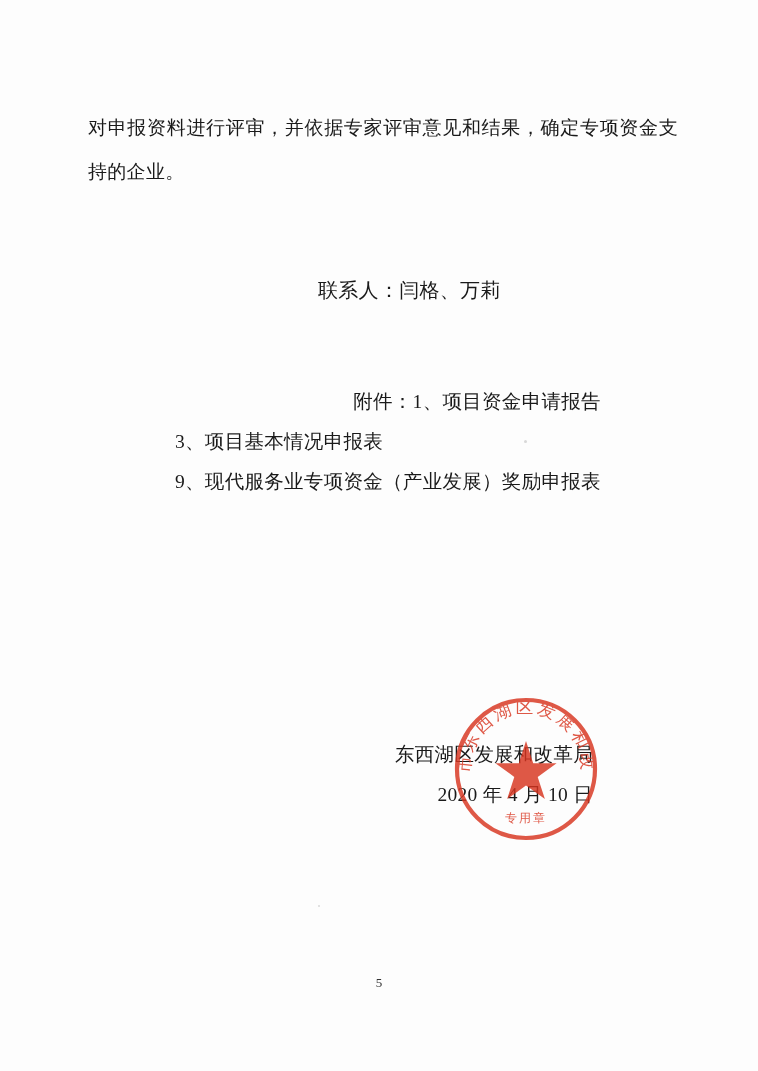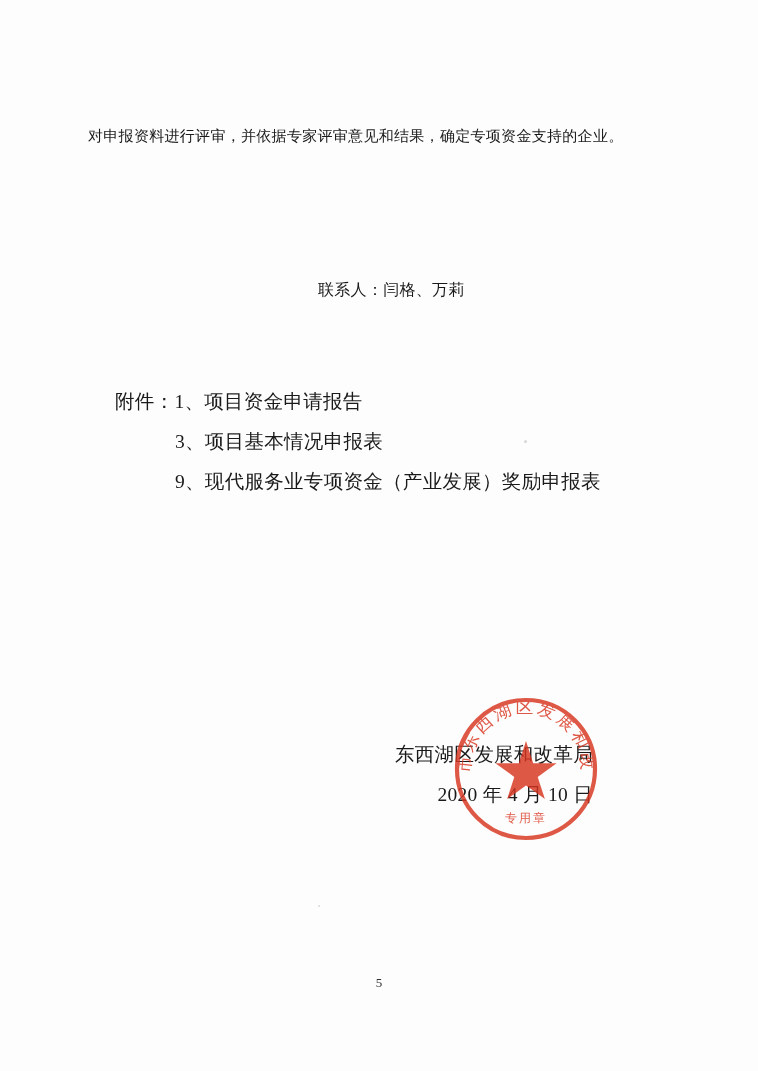--- a/index.html
+++ b/index.html
@@ -18,48 +18,49 @@
   .page {
     position: absolute;
     top: 0; left: 0;
     width: 758px;
     height: 1071px;
     background: #fdfdfd;
   }
   .body-text {
     position: absolute;
     left: 88px;
-    top: 114px;
+    top: 106px;
     width: 590px;
-    font-size: 15px;
+    font-size: 19px;
     line-height: 44px;
     letter-spacing: 0.3px;
     text-align: justify;
   }
   .contact-block {
     position: absolute;
     left: 318px;
     top: 270px;
-    font-size: 16px;
+    font-size: 20px;
     line-height: 40px;
     letter-spacing: 0.3px;
   }
   .contact-line {
     white-space: pre;
   }
   .attachments {
     position: absolute;
     left: 115px;
     top: 382px;
     font-size: 19.5px;
     line-height: 40px;
     letter-spacing: 0.3px;
   }
   .attach-first {
     white-space: pre;
+    text-align: right;
   }
   .attach-item {
     padding-left: 60px;
     white-space: pre;
   }
   .signature {
     position: absolute;
     left: 395px;
     top: 735px;
     font-size: 19.5px;

